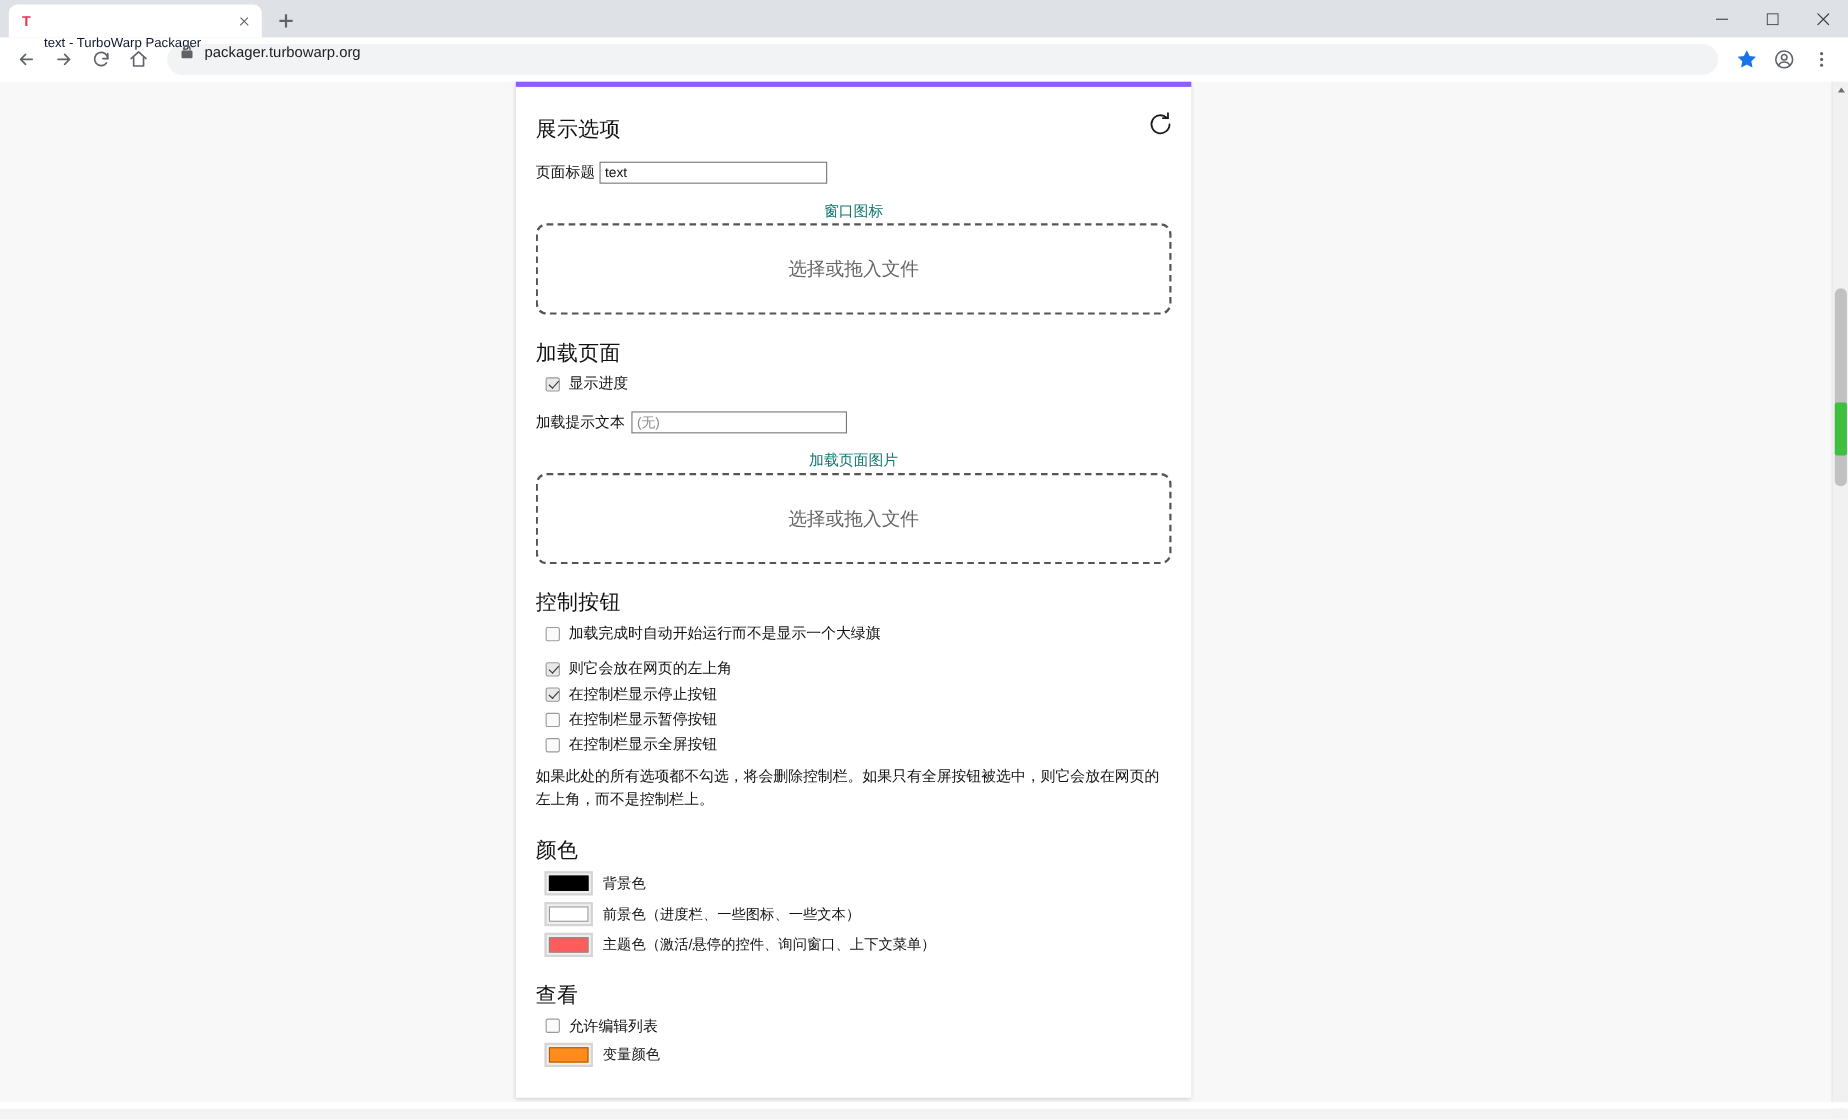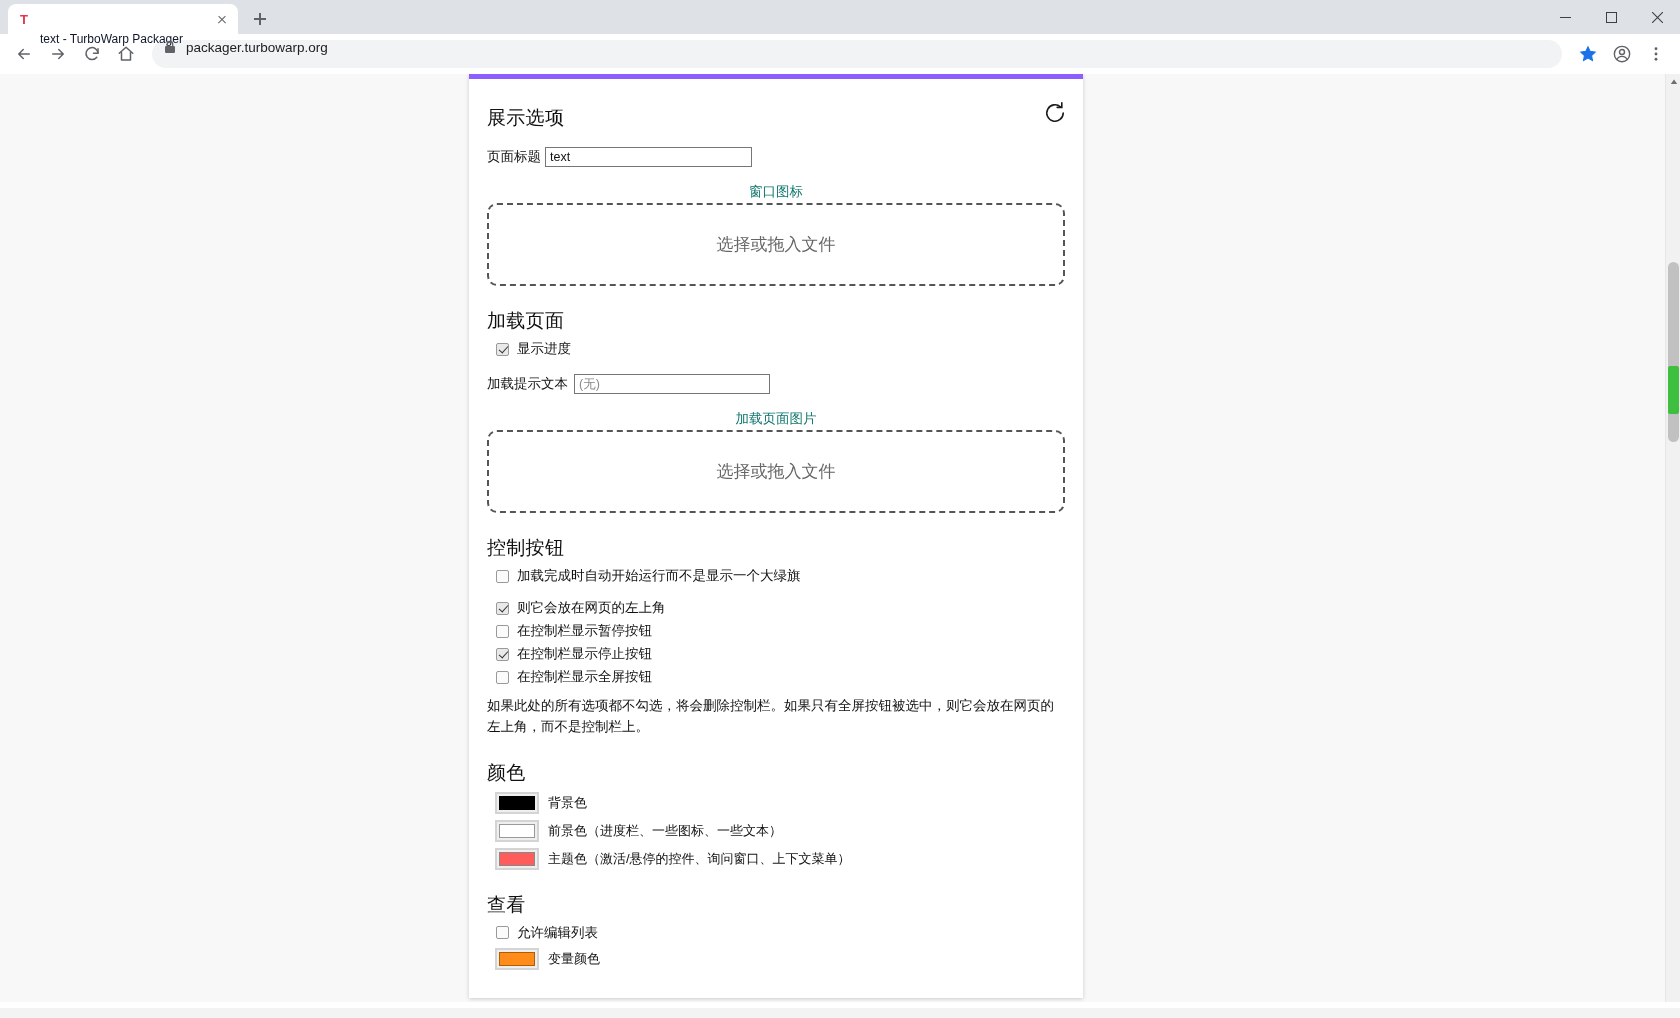--- a/index.html
+++ b/index.html
@@ -289,26 +289,26 @@
 
       <div class="checkrow" style="margin-bottom:14px;">
         <span class="cbx"></span>
         <span class="lbl">加载完成时自动开始运行而不是显示一个大绿旗</span>
       </div>
       <div class="checkrow">
         <span class="cbx on"></span>
         <span class="lbl">则它会放在网页的左上角</span>
       </div>
       <div class="checkrow">
+        <span class="cbx on"></span>
+        <span class="lbl">在控制栏显示停止按钮</span>
+      </div>
+      <div class="checkrow">
         <span class="cbx"></span>
         <span class="lbl">在控制栏显示暂停按钮</span>
-      </div>
-      <div class="checkrow">
-        <span class="cbx on"></span>
-        <span class="lbl">在控制栏显示停止按钮</span>
       </div>
       <div class="checkrow">
         <span class="cbx"></span>
         <span class="lbl">在控制栏显示全屏按钮</span>
       </div>
 
       <p class="hint">如果此处的所有选项都不勾选，将会删除控制栏。如果只有全屏按钮被选中，则它会放在网页的左上角，而不是控制栏上。</p>
 
       <h2 class="section spaced">颜色</h2>
 

